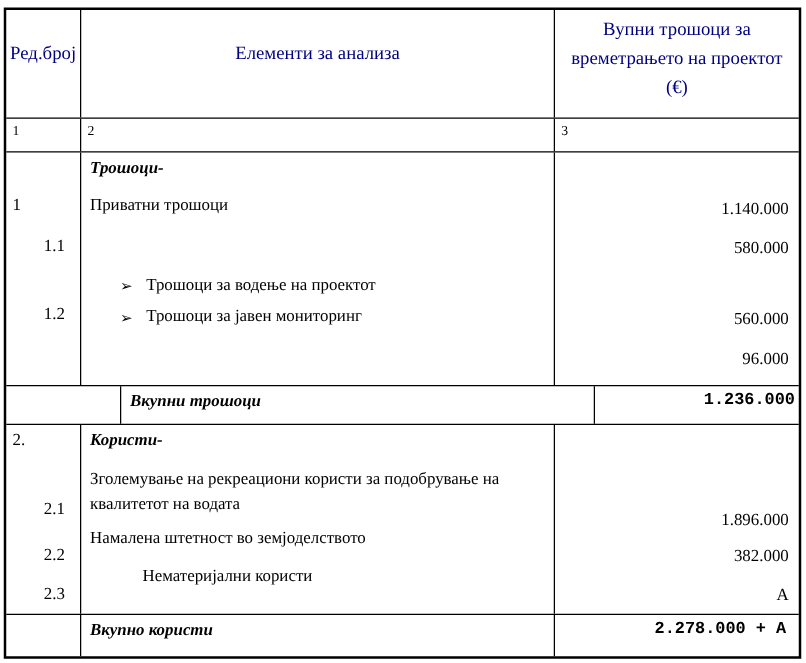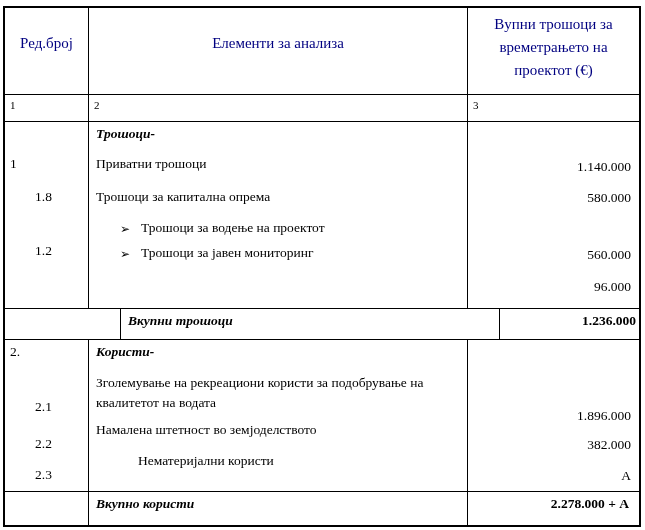--- a/index.html
+++ b/index.html
@@ -9,32 +9,32 @@
     font-family:"Liberation Serif","DejaVu Serif",serif;
     color:#000000;
   }
   .tbl {
     position:absolute; left:3px; top:6px; width:638px; height:521px;
     box-sizing:border-box; border:2px solid #000;
     display:flex; flex-direction:column; background:#fff;
   }
   .row { display:flex; border-bottom:1px solid #000; box-sizing:border-box; flex:0 0 auto; }
   .row.last { border-bottom:none; flex:1 1 auto; }
-  .c1 { width:84px; border-right:1px solid #000; position:relative; box-sizing:border-box; }
+  .c1 { width:60px; border-right:1px solid #000; position:relative; box-sizing:border-box; }
   .c2 { width:379px; border-right:1px solid #000; position:relative; box-sizing:border-box; }
   .c3 { flex:1; position:relative; box-sizing:border-box; }
   .ln { position:absolute; white-space:nowrap; font-size:13.5px; line-height:16px; }
   .val { right:8px; text-align:right; }
   .hdr { color:#000080; font-size:15px; }
   .hdr-center { position:absolute; left:0; width:100%; text-align:center; }
   .hdr-block { position:absolute; left:0; top:5px; width:100%; text-align:center;
                line-height:23px; padding:0 8px; box-sizing:border-box; white-space:normal; }
   .idx { font-size:11px; top:2px; left:5px; }
   .bi { font-weight:bold; font-style:italic; }
-  .b  { font-weight:bold; }
+  .b  { font-weight:bold;font-family:Liberation Mono, monospace; }
   .wrap { white-space:normal; width:360px; line-height:20px; }
   .glyph { font-family:"DejaVu Sans",sans-serif; font-size:12px; }
 </style>
 </head>
 <body>
 
 <div class="tbl">
 
   <div class="row" style="height:87px;">
     <div class="c1">
@@ -56,27 +56,26 @@
       <div class="ln idx">2</div>
     </div>
     <div class="c3">
       <div class="ln idx">3</div>
     </div>
   </div>
 
   <div class="row" style="height:187px;">
     <div class="c1">
       <div class="ln" style="top:34px; left:5px;">1</div>
-      <div class="ln" style="top:67px; left:30px;">1.8</div>
+      <div class="ln" style="top:67px; left:30px;">1.1</div>
       <div class="ln" style="top:121px; left:30px;">1.2</div>
     </div>
     <div class="c2">
       <div class="ln bi" style="top:4px; left:7px;">Трошоци-</div>
       <div class="ln" style="top:34px; left:7px;text-align:center;">Приватни трошоци</div>
-      <div class="ln" style="top:67px; left:7px;">Трошоци за капитална опрема</div>
       <div class="ln glyph" style="top:99px; left:31px;">➢</div>
       <div class="ln" style="top:98px; left:52px;">Трошоци за водење на проектот</div>
       <div class="ln glyph" style="top:124px; left:31px;">➢</div>
       <div class="ln" style="top:123px; left:52px;">Трошоци за јавен мониторинг</div>
     </div>
     <div class="c3">
       <div class="ln val" style="top:37px;">1.140.000</div>
       <div class="ln val" style="top:68px;">580.000</div>
       <div class="ln val" style="top:125px;">560.000</div>
       <div class="ln val" style="top:157px;">96.000</div>

